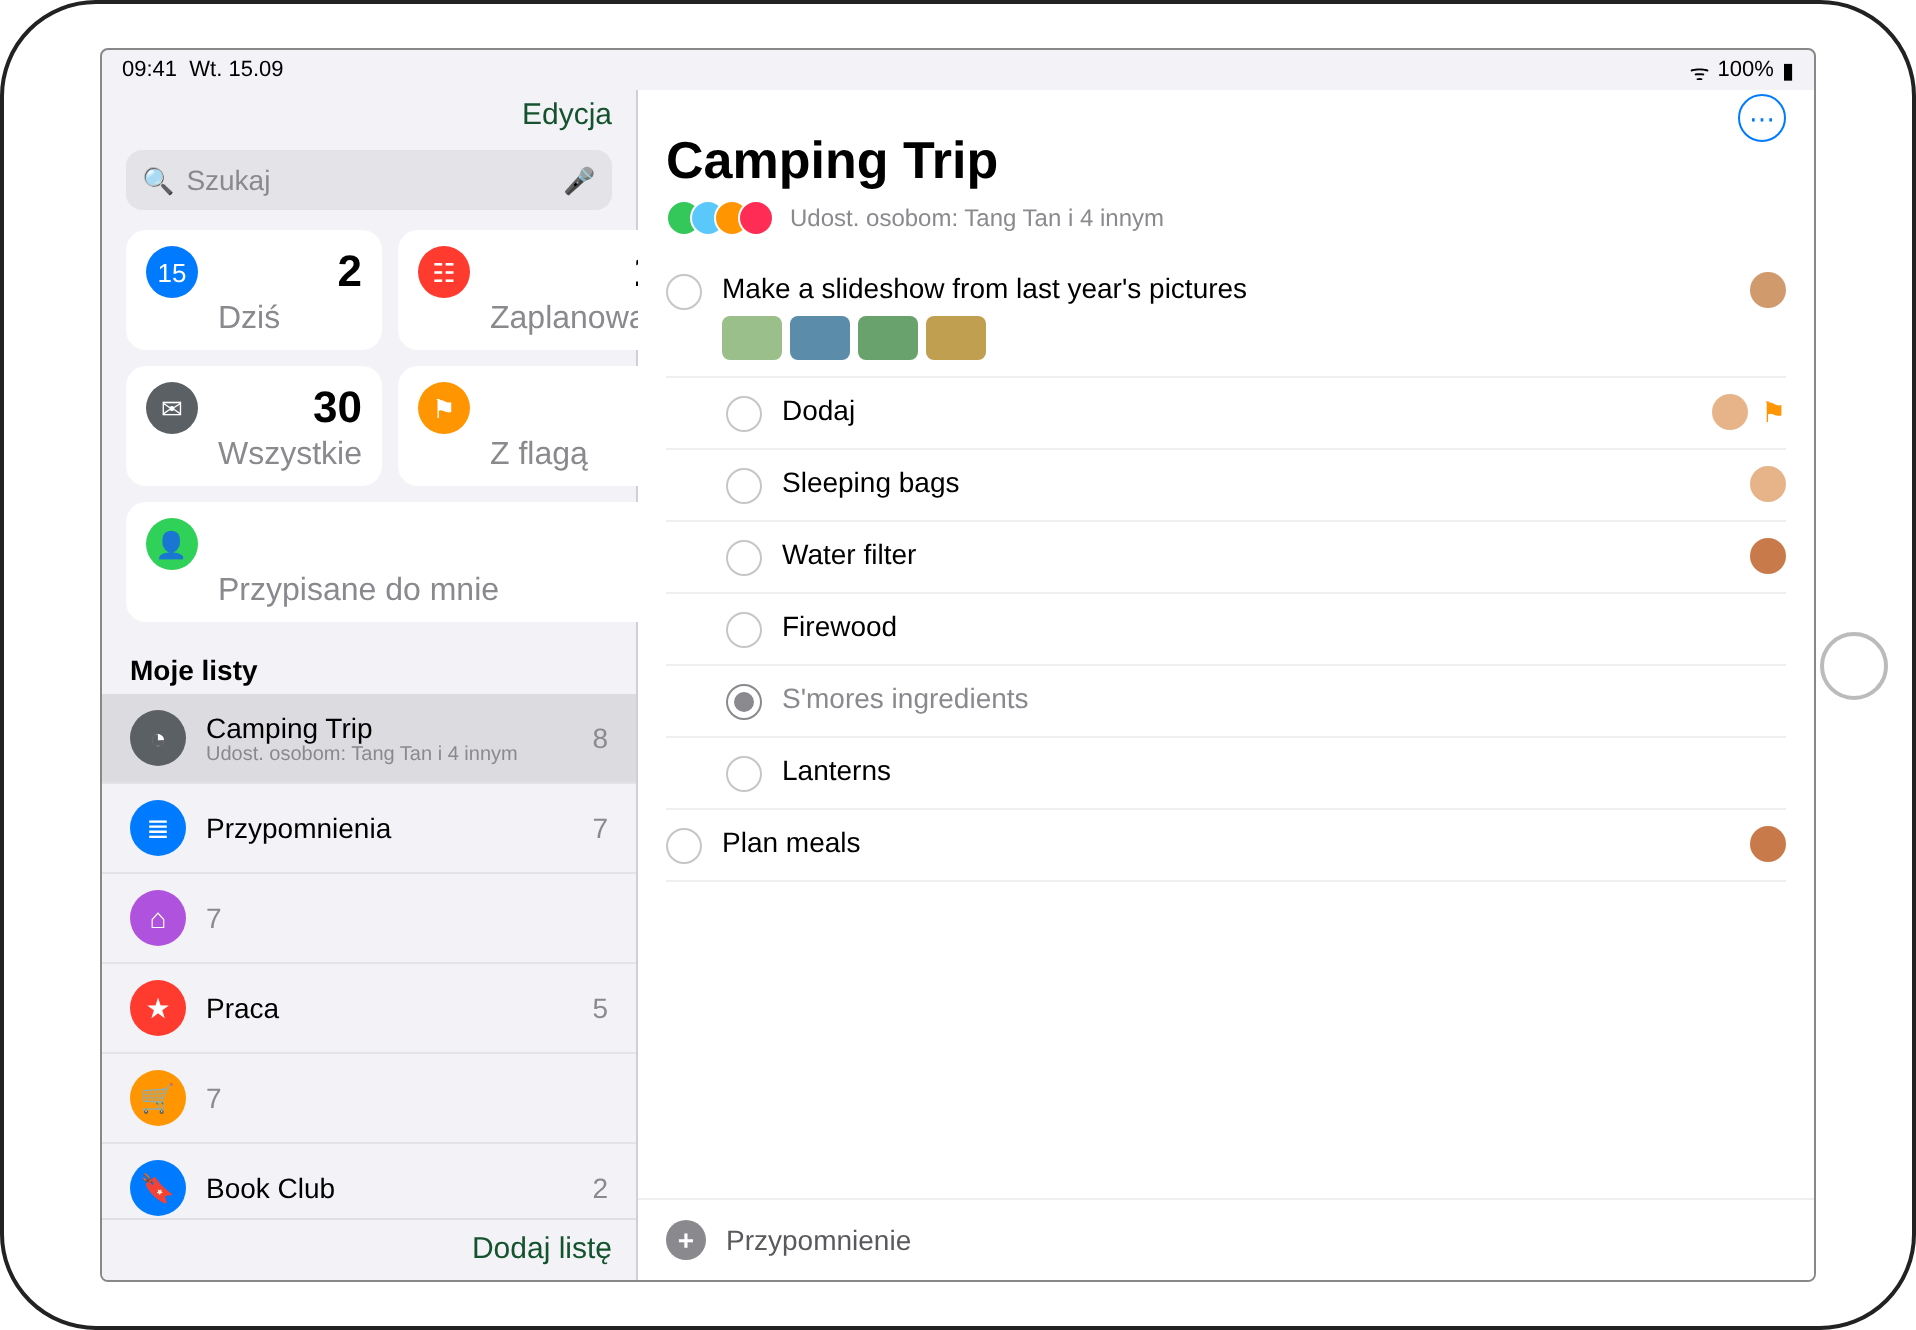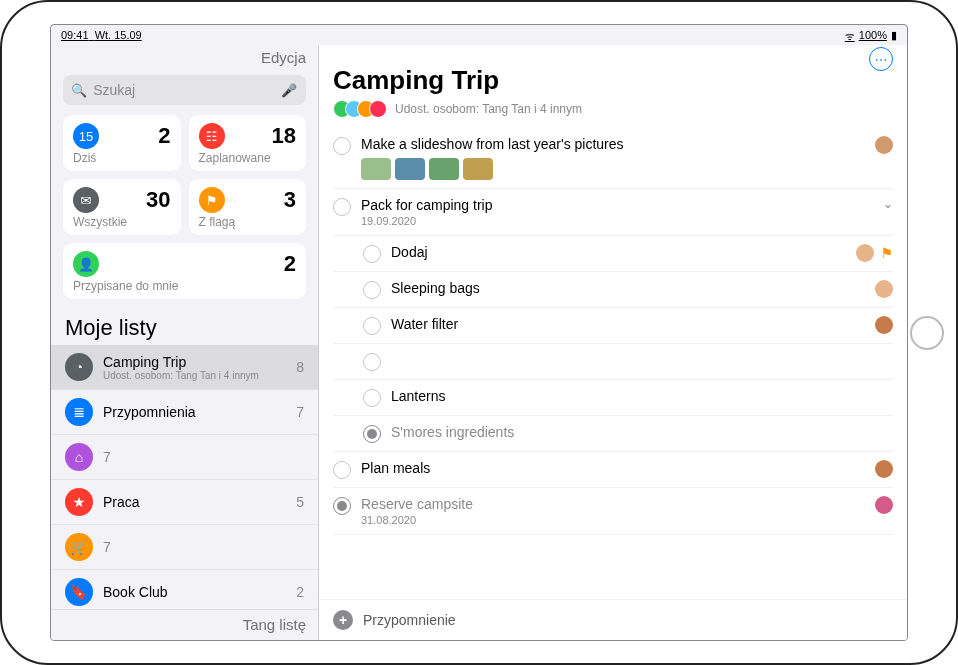--- a/index.html
+++ b/index.html
@@ -1,35 +1,35 @@
 <!DOCTYPE html>
 <html><head>
 <meta charset="utf-8">
 <style>
 * { margin:0; padding:0; box-sizing:border-box; font-family:-apple-system,BlinkMacSystemFont,"Segoe UI",Helvetica,Arial,sans-serif; }
 body { background:#fff; display:flex; justify-content:center; align-items:center; height:665px; }
 .device { width:958px; height:665px; background:#fff; border:2px solid #222; border-radius:48px; padding:22px 48px; position:relative; }
 .home-btn { position:absolute; right:12px; top:50%; transform:translateY(-50%); width:34px; height:34px; border:2px solid #bbb; border-radius:50%; }
 .screen { width:100%; height:100%; border:1px solid #888; border-radius:4px; overflow:hidden; display:flex; flex-direction:column; background:#f2f2f7; }
-.status-bar { height:20px; display:flex; justify-content:space-between; align-items:center; font-size:11px; padding:0 10px; color:#000;text-decoration:underline; }
+.status-bar { height:20px; display:flex; justify-content:space-between; align-items:center; font-size:11px; padding:0 10px; color:#000; }
 .status-right { display:flex; align-items:center; gap:4px; }
 .content { flex:1; display:flex; overflow:hidden; }
 .sidebar { width:268px; background:#f2f2f7; display:flex; flex-direction:column; border-right:1px solid #d0d0d4; }
 .sidebar-top { padding:4px 12px; text-align:right; }
-.link { color:#737373; font-size:15px; cursor:pointer; }
+.link { color:#14532d; font-size:15px; cursor:pointer; }
 .search { margin:4px 12px 10px; background:#e3e3e8; border-radius:8px; height:30px; display:flex; align-items:center; padding:0 8px; color:#8a8a8e; font-size:14px; gap:6px; }
 .search-icon,.mic-icon{font-size:13px; color:#8a8a8e;}
-.cards { display:grid; grid-template-columns:1fr 1fr; gap:8px; padding:0 12px 8px; }
+.cards { display:grid; grid-template-columns:1fr; gap:8px; padding:0 12px 8px; }
 .card { background:#fff; border-radius:10px; padding:8px 10px 6px; display:flex; flex-direction:column; }
 .card-wide { grid-column:1/3; }
 .card-top { display:flex; justify-content:space-between; align-items:center; }
 .card-icon { width:26px; height:26px; border-radius:50%; display:flex; align-items:center; justify-content:center; font-size:13px; color:#fff; }
 .card-count { font-size:22px; font-weight:700; }
-.card-label { font-size:12px; color:#8a8a8e; margin-top:2px; }
-.section-header { font-weight:400; font-size:22px; padding:8px 14px 4px; }
+.card-label { font-size:16px; color:#8a8a8e; margin-top:2px;margin-left:36px; }
+.section-header { font-weight:700; font-size:14px; padding:8px 14px 4px; }
 .lists { flex:1; overflow:auto; }
 .list-row { display:flex; align-items:center; padding:8px 14px; gap:10px; border-bottom:1px solid #e4e4e8; cursor:pointer; }
 .list-row.selected { background:#dcdce0; }
 .list-icon { width:28px; height:28px; border-radius:50%; display:flex; align-items:center; justify-content:center; color:#fff; font-size:14px; flex-shrink:0; }
 .list-text { flex:1; display:flex; flex-direction:column; }
 .list-name { font-size:14px; color:#000; }
 .list-sub { font-size:10px; color:#8a8a8e; }
 .list-count { font-size:14px; color:#8a8a8e; }
 .sidebar-bottom { padding:6px 12px; text-align:right; border-top:1px solid #e0e0e4; }
 .main { flex:1; background:#fff; display:flex; flex-direction:column; }
@@ -152,21 +152,21 @@
   <div class="list-count">7</div>
             </div>
             <div class="list-row">
               <div class="list-icon" style="background:#007aff">🔖</div>
   <div class="list-text">
                 <div class="list-name">Book Club</div>
               </div>
   <div class="list-count">2</div>
             </div>
           </div>
-        <div class="sidebar-bottom"><span class="link">Tang listę</span></div>
+        <div class="sidebar-bottom"><span class="link">Dodaj listę</span></div>
       </div>
 
       <div class="main">
         <div class="main-header">
           <div class="more-btn">⋯</div>
           <div class="title">Camping Trip</div>
           <div class="share-row">
             <div class="avatar-stack" id="avstack">
                 <span class="av" style="background: rgb(52, 199, 89);"></span>
                 <span class="av" style="background: rgb(90, 200, 250);"></span>
@@ -185,30 +185,20 @@
                   <div class="thumb" style="background: rgb(155, 191, 138);"></div>
                   <div class="thumb" style="background: rgb(91, 141, 170);"></div>
                   <div class="thumb" style="background: rgb(106, 162, 109);"></div>
                   <div class="thumb" style="background: rgb(192, 160, 80);"></div>
                 </div>
               </div>
               <div class="item-right">
                 <div class="assignee" style="background: rgb(209, 154, 108);"></div>
               </div>
             </div>
-            <div class="item">
-              <div class="circle"></div>
-              <div class="item-body">
-                <div class="item-title">Pack for camping trip</div>
-                <div class="item-date">19.09.2020</div>
-              </div>
-              <div class="item-right">
-                <span class="chev">⌄</span>
-              </div>
-            </div>
             <div class="item sub">
               <div class="circle"></div>
               <div class="item-body">
                 <div class="item-title">Dodaj</div>
               </div>
               <div class="item-right">
                 <div class="assignee" style="background: rgb(231, 180, 138);"></div>
                 <span class="flag">⚑</span>
               </div>
             </div>
@@ -225,53 +215,46 @@
               <div class="circle"></div>
               <div class="item-body">
                 <div class="item-title">Water filter</div>
               </div>
               <div class="item-right">
                 <div class="assignee" style="background: rgb(201, 122, 74);"></div>
               </div>
             </div>
             <div class="item sub">
               <div class="circle"></div>
+              <div class="item-body">
+                <div class="item-title">Firewood</div>
+              </div>
               <div class="item-right"></div>
             </div>
             <div class="item sub">
+              <div class="circle done"></div>
+              <div class="item-body">
+                <div class="item-title done">S'mores ingredients</div>
+              </div>
+              <div class="item-right"></div>
+            </div>
+            <div class="item sub">
               <div class="circle"></div>
               <div class="item-body">
                 <div class="item-title">Lanterns</div>
               </div>
               <div class="item-right"></div>
             </div>
-            <div class="item sub">
-              <div class="circle done"></div>
-              <div class="item-body">
-                <div class="item-title done">S'mores ingredients</div>
-              </div>
-              <div class="item-right"></div>
-            </div>
             <div class="item">
               <div class="circle"></div>
               <div class="item-body">
                 <div class="item-title">Plan meals</div>
               </div>
               <div class="item-right">
                 <div class="assignee" style="background: rgb(201, 122, 74);"></div>
-              </div>
-            </div>
-            <div class="item">
-              <div class="circle done"></div>
-              <div class="item-body">
-                <div class="item-title done">Reserve campsite</div>
-                <div class="item-date">31.08.2020</div>
-              </div>
-              <div class="item-right">
-                <div class="assignee" style="background: rgb(212, 90, 138);"></div>
               </div>
             </div>
           </div>
         <div class="add-row">
           <div class="plus">+</div>
           <span>Przypomnienie</span>
         </div>
       </div>
     </div>
   </div>

